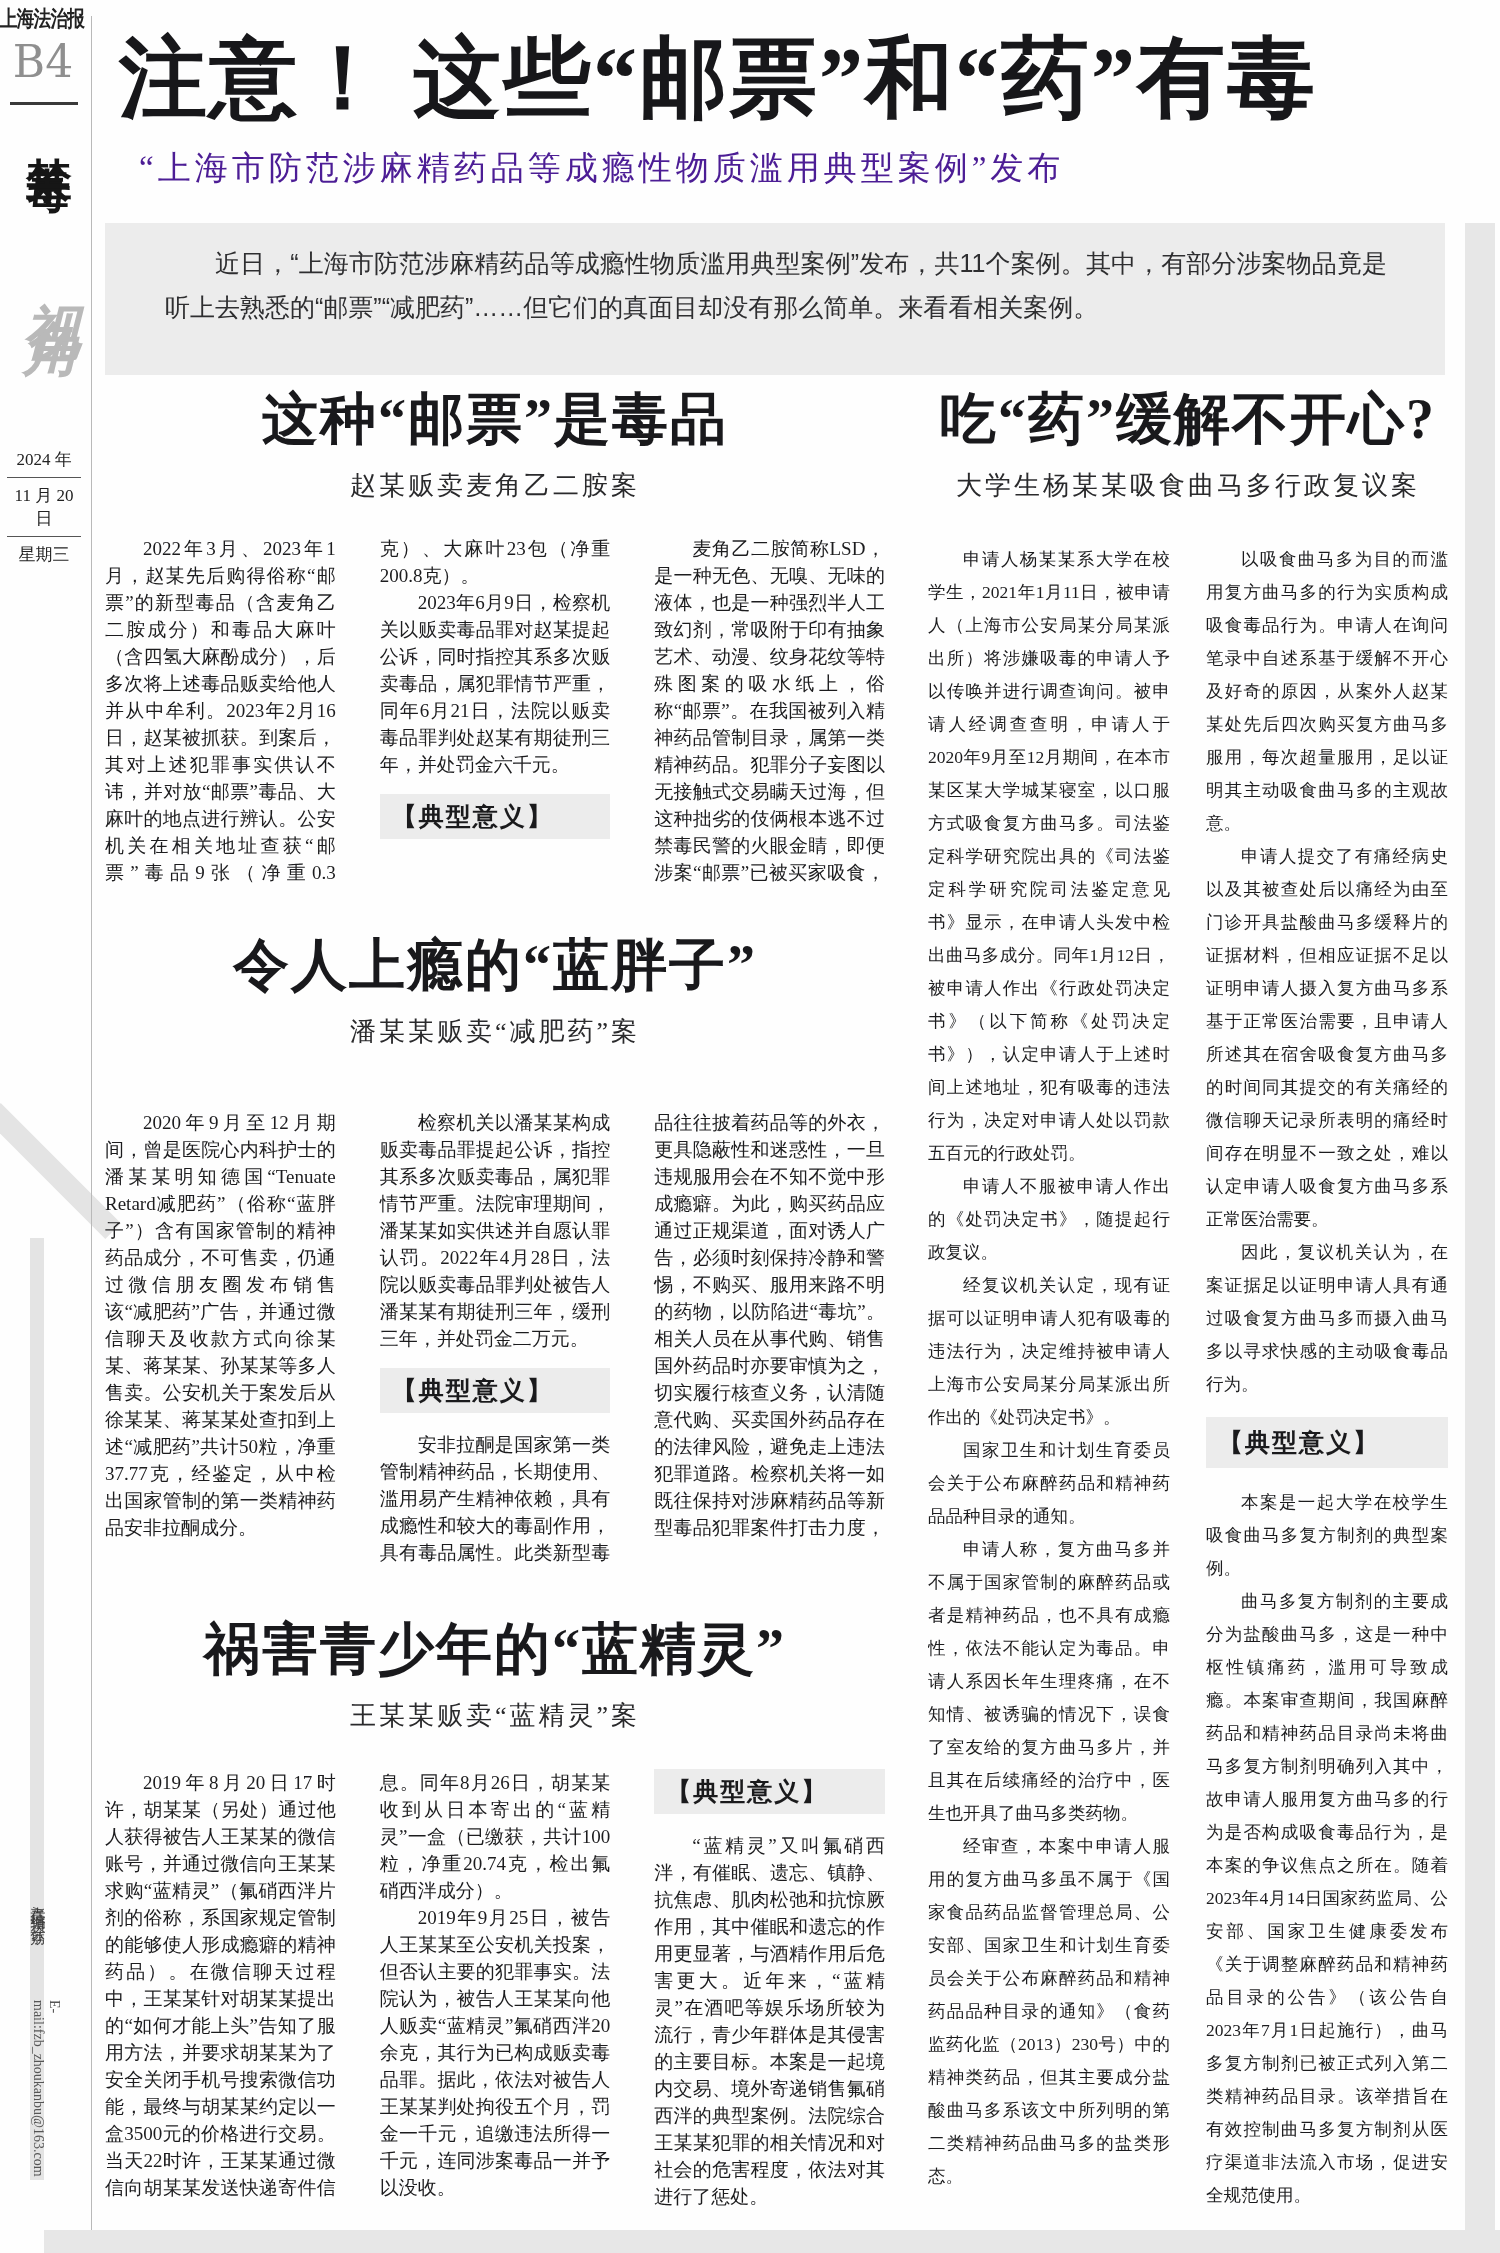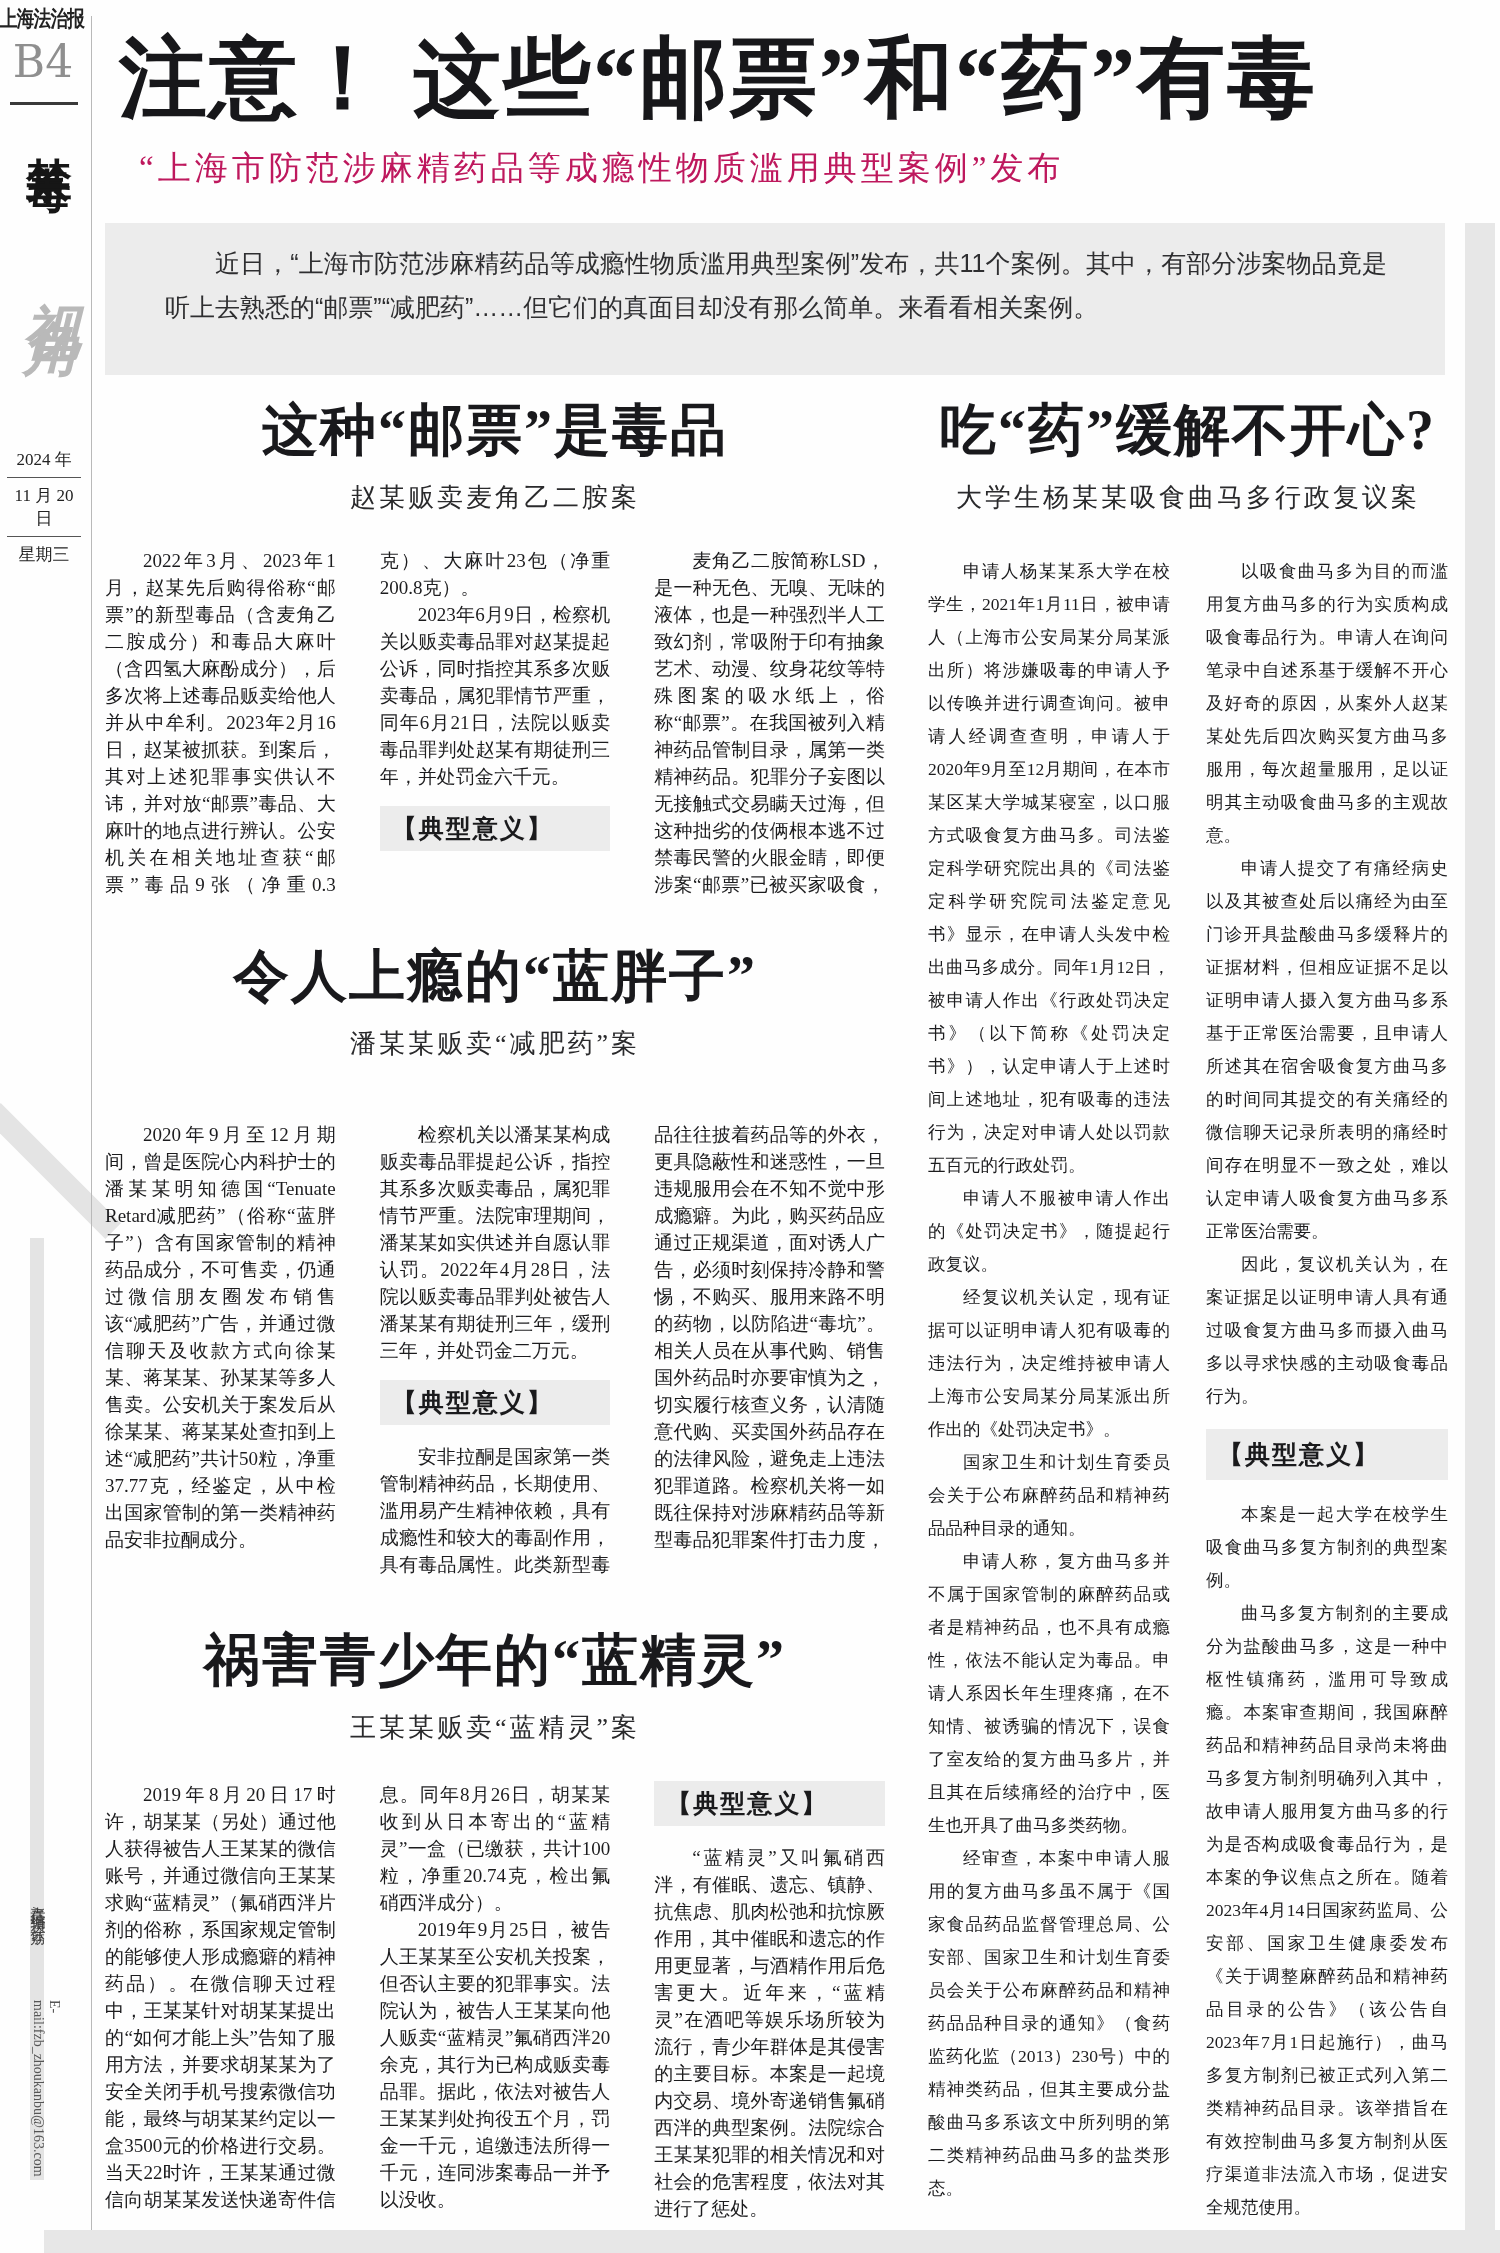--- a/index.html
+++ b/index.html
@@ -32,29 +32,29 @@
   .side-rule{position:absolute;left:91px;top:16px;width:1px;height:2224px;background:#b9b9b9;}
 
   
   .band-right{position:absolute;left:1465px;top:223px;width:30px;height:2007px;background:#e7e7e7;}
   .band-bottom{position:absolute;left:44px;top:2230px;width:1456px;height:23px;background:#e7e7e7;}
 
   
   .main{position:absolute;left:105px;top:0;width:1345px;height:2253px;}
   .headline{position:absolute;top:28px;left:14px;width:1320px;font-size:88px;line-height:1.15;
             font-weight:900;letter-spacing:2px;white-space:nowrap;color:#17171a;}
-  .subhead{position:absolute;top:146px;left:34px;font-size:33px;letter-spacing:4px;color:#be185d;}
+  .subhead{position:absolute;top:146px;left:34px;font-size:33px;letter-spacing:4px;color:#4c1d95;}
   .intro{position:absolute;top:223px;left:0;width:1340px;height:152px;background:#ececec;}
   .intro p{margin:0;padding:18px 58px 0 60px;font-family:"Liberation Sans","DejaVu Sans",sans-serif;
            font-size:25px;line-height:44px;color:#2e2e30;text-indent:2em;text-align:justify;}
 
   
   .article{position:absolute;}
   .a-title{text-align:center;font-weight:900;font-size:56px;letter-spacing:2px;color:#19191c;
-           margin:11px;white-space:nowrap;}
+           margin:0;white-space:nowrap;}
   .a-sub{text-align:center;font-size:26px;letter-spacing:3px;color:#2a2a2c;margin:10px 0 0 0;}
   .a-body{overflow:hidden;text-align:justify;}
   .a-body p{margin:0;text-indent:2em;}
   .cols3{column-count:3;column-gap:44px;font-size:19px;line-height:27px;}
   .cols2{column-count:2;column-gap:36px;font-size:17.5px;line-height:33px;}
   .sig{background:#ececec;font-weight:900;font-size:25px;letter-spacing:2px;color:#1a1a1c;
        padding:9px 12px;margin:16px 0 18px 0;break-inside:avoid;
        font-family:"Liberation Sans","DejaVu Sans",sans-serif;}
 
   #art-stamp{top:382px;left:0;width:780px;}

